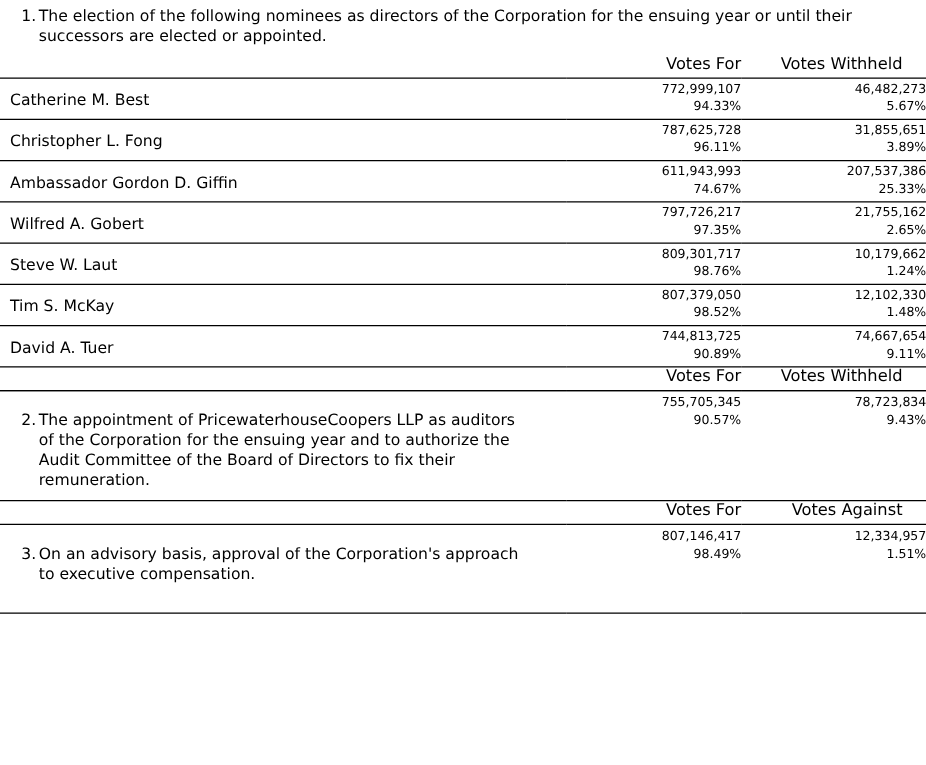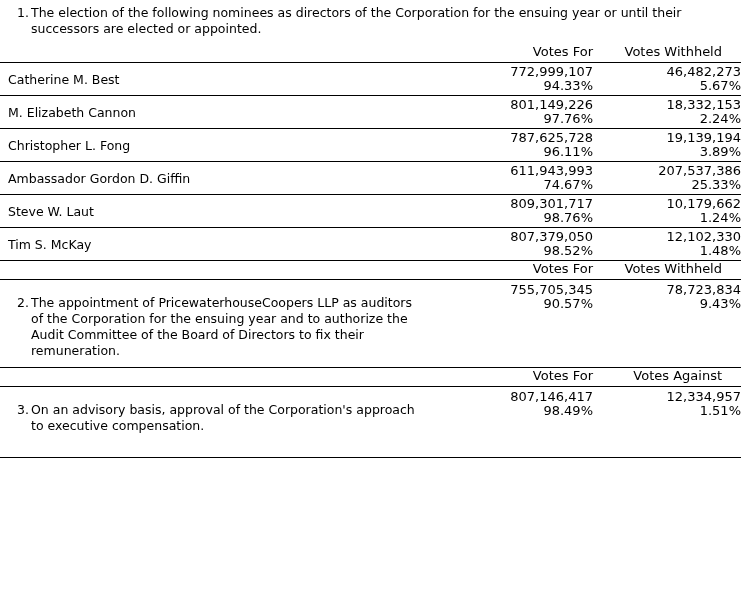--- a/index.html
+++ b/index.html
@@ -28,21 +28,21 @@
     text-align: right; vertical-align: bottom;
     padding: 1px 0 3px 0; line-height: 14px;
   }
   th.pad-r, td.pad-r { padding-right: 19px; }
 
   thead tr.rule-below { border-bottom: 1px solid #000; margin-top: 32px; }
   thead tr.rule-above { border-top: 1px solid #000; }
 
   tr.drow { border-bottom: 1px solid #000; padding-left: 12px; }
   td.name { vertical-align: middle; padding-left: 8px; font-size: 12.5px; }
-  td.val  { vertical-align: top; text-align: right; padding: 2px 0; font-size: 13px; }
+  td.val  { vertical-align: top; text-align: right; padding: 2px 0; font-size: 10px; }
   td.val .line { line-height: 14px; }
 
   
   td.res-text { vertical-align: top; padding-top: 15px; }
   tr.res-row td.val { padding-top: 3px; }
   tr.res-row.rule-bottom { border-bottom: 1px solid #000; }
   tr.res-row.pad-bottom td { padding-bottom: 23px; }
   .gap-8  { height: 8px; }
   table.mt-7 { margin-top: 7px; }
 </style>
@@ -76,72 +76,83 @@
         <td class="val">
             <div class="line">772,999,107</div>
             <div class="line">94.33%</div>
           </td>
         <td class="val pad-r">
             <div class="line">46,482,273</div>
             <div class="line">5.67%</div>
           </td>
       </tr>
       <tr class="drow">
-        <td class="name">M. Elizabeth Cannon</td>
-        <td class="val">
-            <div class="line">801,149,226</div>
-            <div class="line">97.76%</div>
-          </td>
-        <td class="val pad-r">
-            <div class="line">18,332,153</div>
-            <div class="line">2.24%</div>
-          </td>
-      </tr>
-      <tr class="drow">
         <td class="name">Christopher L. Fong</td>
         <td class="val">
             <div class="line">787,625,728</div>
             <div class="line">96.11%</div>
           </td>
         <td class="val pad-r">
-            <div class="line">19,139,194</div>
+            <div class="line">31,855,651</div>
             <div class="line">3.89%</div>
           </td>
       </tr>
       <tr class="drow">
         <td class="name">Ambassador Gordon D. Giffin</td>
         <td class="val">
             <div class="line">611,943,993</div>
             <div class="line">74.67%</div>
           </td>
         <td class="val pad-r">
             <div class="line">207,537,386</div>
             <div class="line">25.33%</div>
           </td>
       </tr>
       <tr class="drow">
+        <td class="name">Wilfred A. Gobert</td>
+        <td class="val">
+            <div class="line">797,726,217</div>
+            <div class="line">97.35%</div>
+          </td>
+        <td class="val pad-r">
+            <div class="line">21,755,162</div>
+            <div class="line">2.65%</div>
+          </td>
+      </tr>
+      <tr class="drow">
         <td class="name">Steve W. Laut</td>
         <td class="val">
             <div class="line">809,301,717</div>
             <div class="line">98.76%</div>
           </td>
         <td class="val pad-r">
             <div class="line">10,179,662</div>
             <div class="line">1.24%</div>
           </td>
       </tr>
       <tr class="drow">
         <td class="name">Tim S. McKay</td>
         <td class="val">
             <div class="line">807,379,050</div>
             <div class="line">98.52%</div>
           </td>
         <td class="val pad-r">
             <div class="line">12,102,330</div>
             <div class="line">1.48%</div>
+          </td>
+      </tr>
+      <tr class="drow">
+        <td class="name">David A. Tuer</td>
+        <td class="val">
+            <div class="line">744,813,725</div>
+            <div class="line">90.89%</div>
+          </td>
+        <td class="val pad-r">
+            <div class="line">74,667,654</div>
+            <div class="line">9.11%</div>
           </td>
       </tr>
     </tbody>
   </table>
 
   <table>
     <colgroup>
         <col class="c-name">
         <col class="c-for">
         <col class="c-wh">

